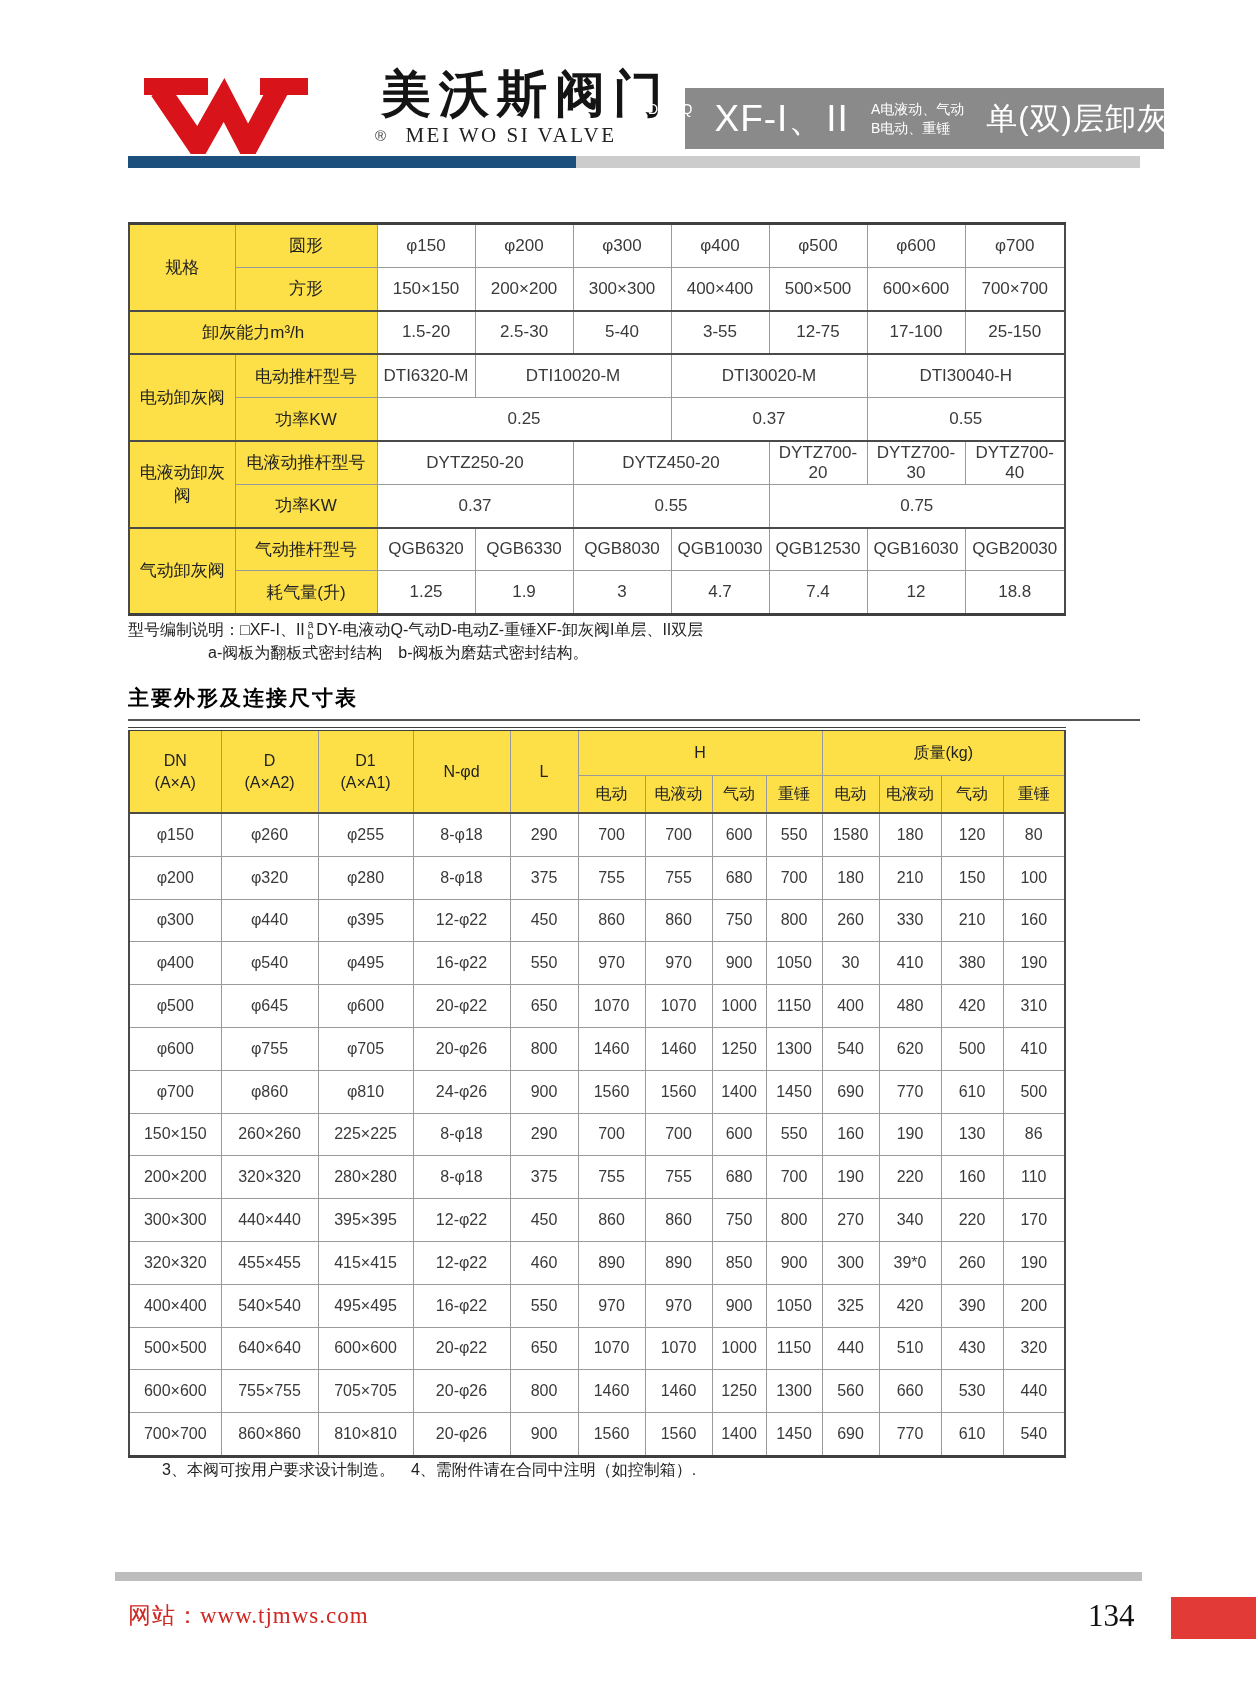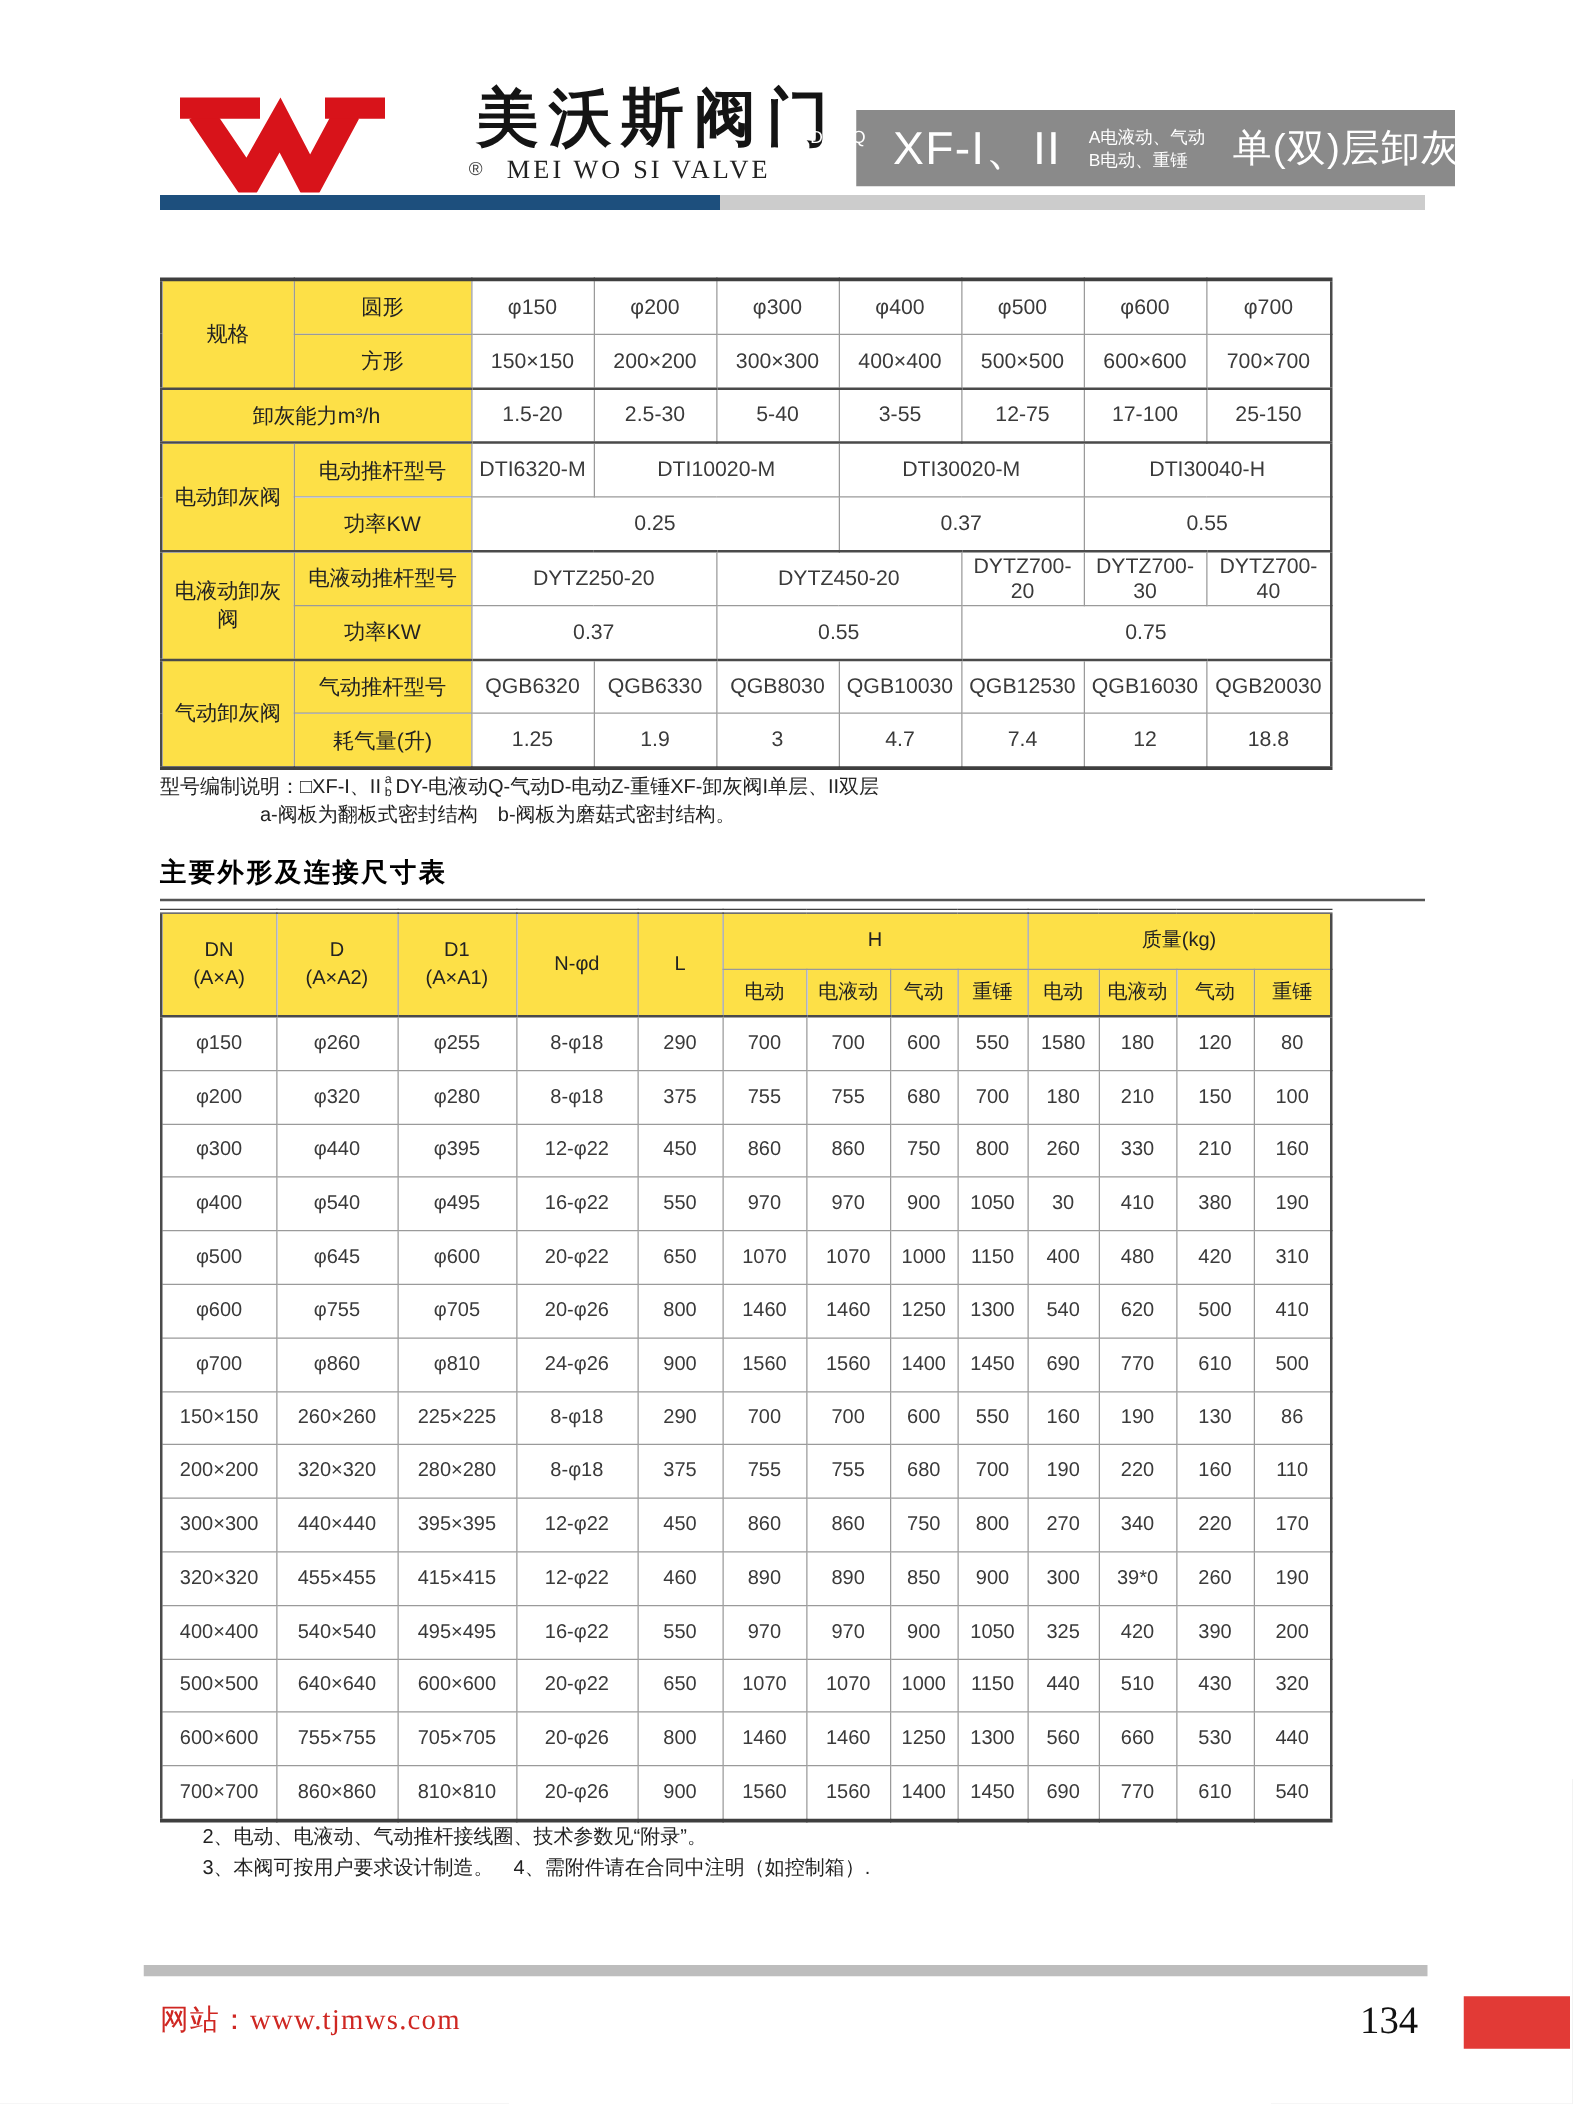--- a/index.html
+++ b/index.html
@@ -468,21 +468,20 @@
           <td>1450</td>
           <td>690</td>
           <td>770</td>
           <td>610</td>
           <td>540</td>
         </tr>
       </tbody>
   </table>
 
   <div class="notes">
-    <div class="nline">2、电动、电液动、气动推杆接线圈、技术参数见“附录”。</div>
     <div class="nline">3、本阀可按用户要求设计制造。　4、需附件请在合同中注明（如控制箱）.</div>
   </div>
 
   <div class="footer-bar"></div>
   <div class="site-link">网站：www.tjmws.com</div>
   <div class="page-num">134</div>
   <div class="red-block"></div>
 
 </div>
 

